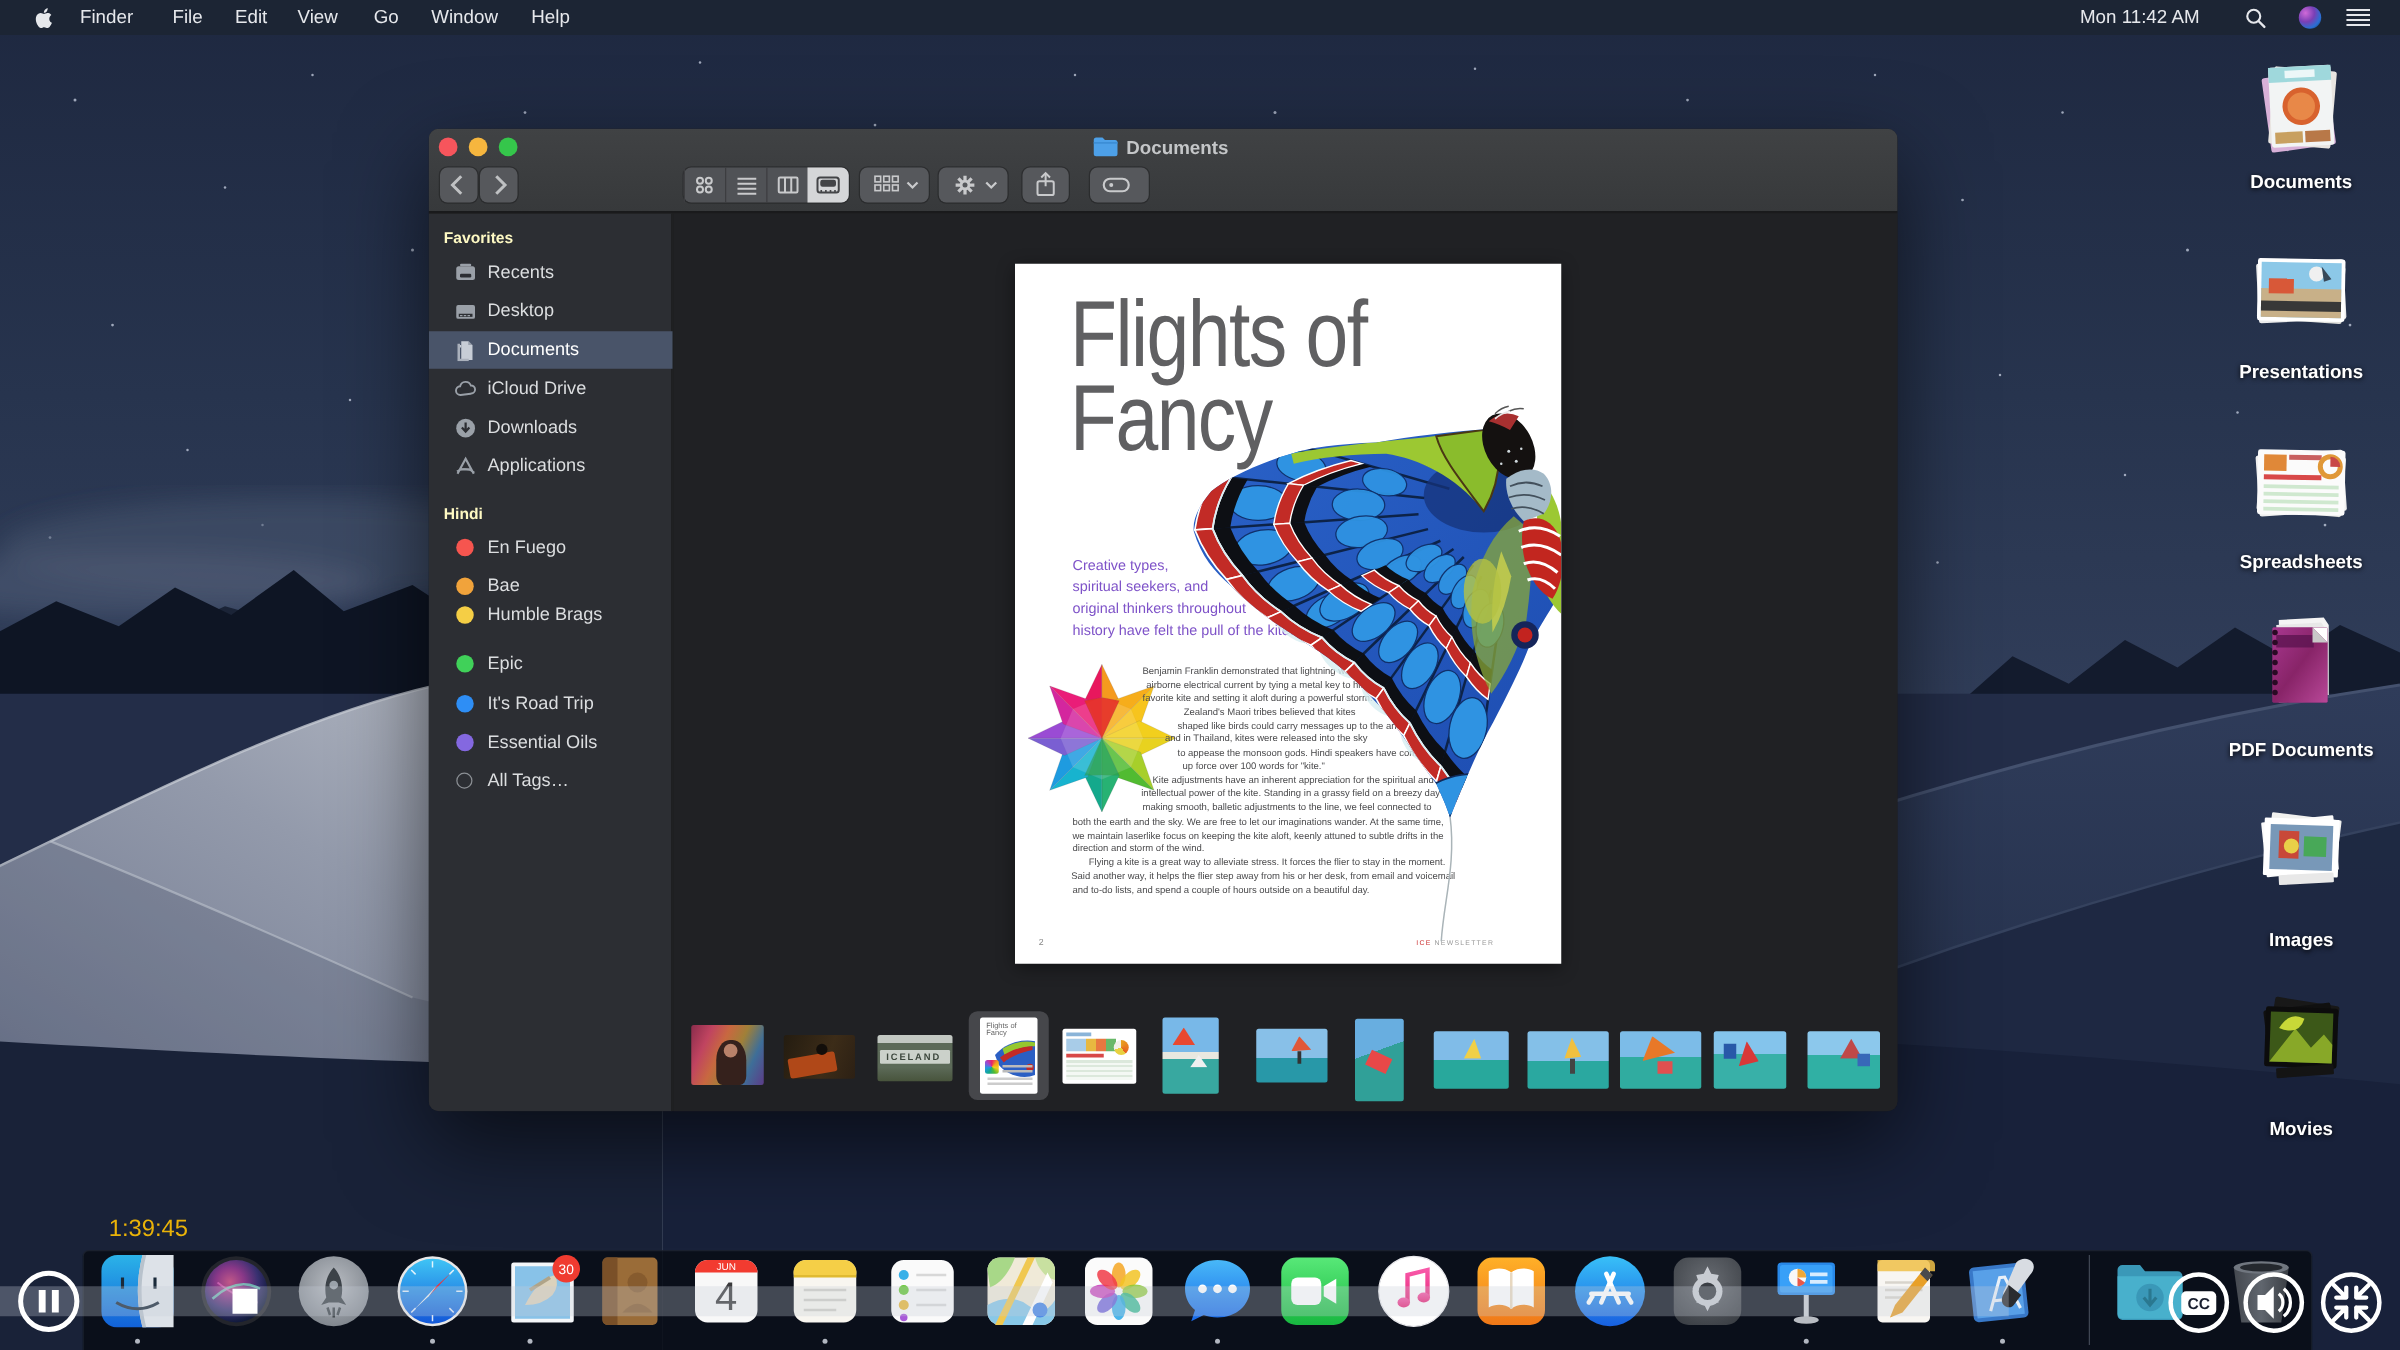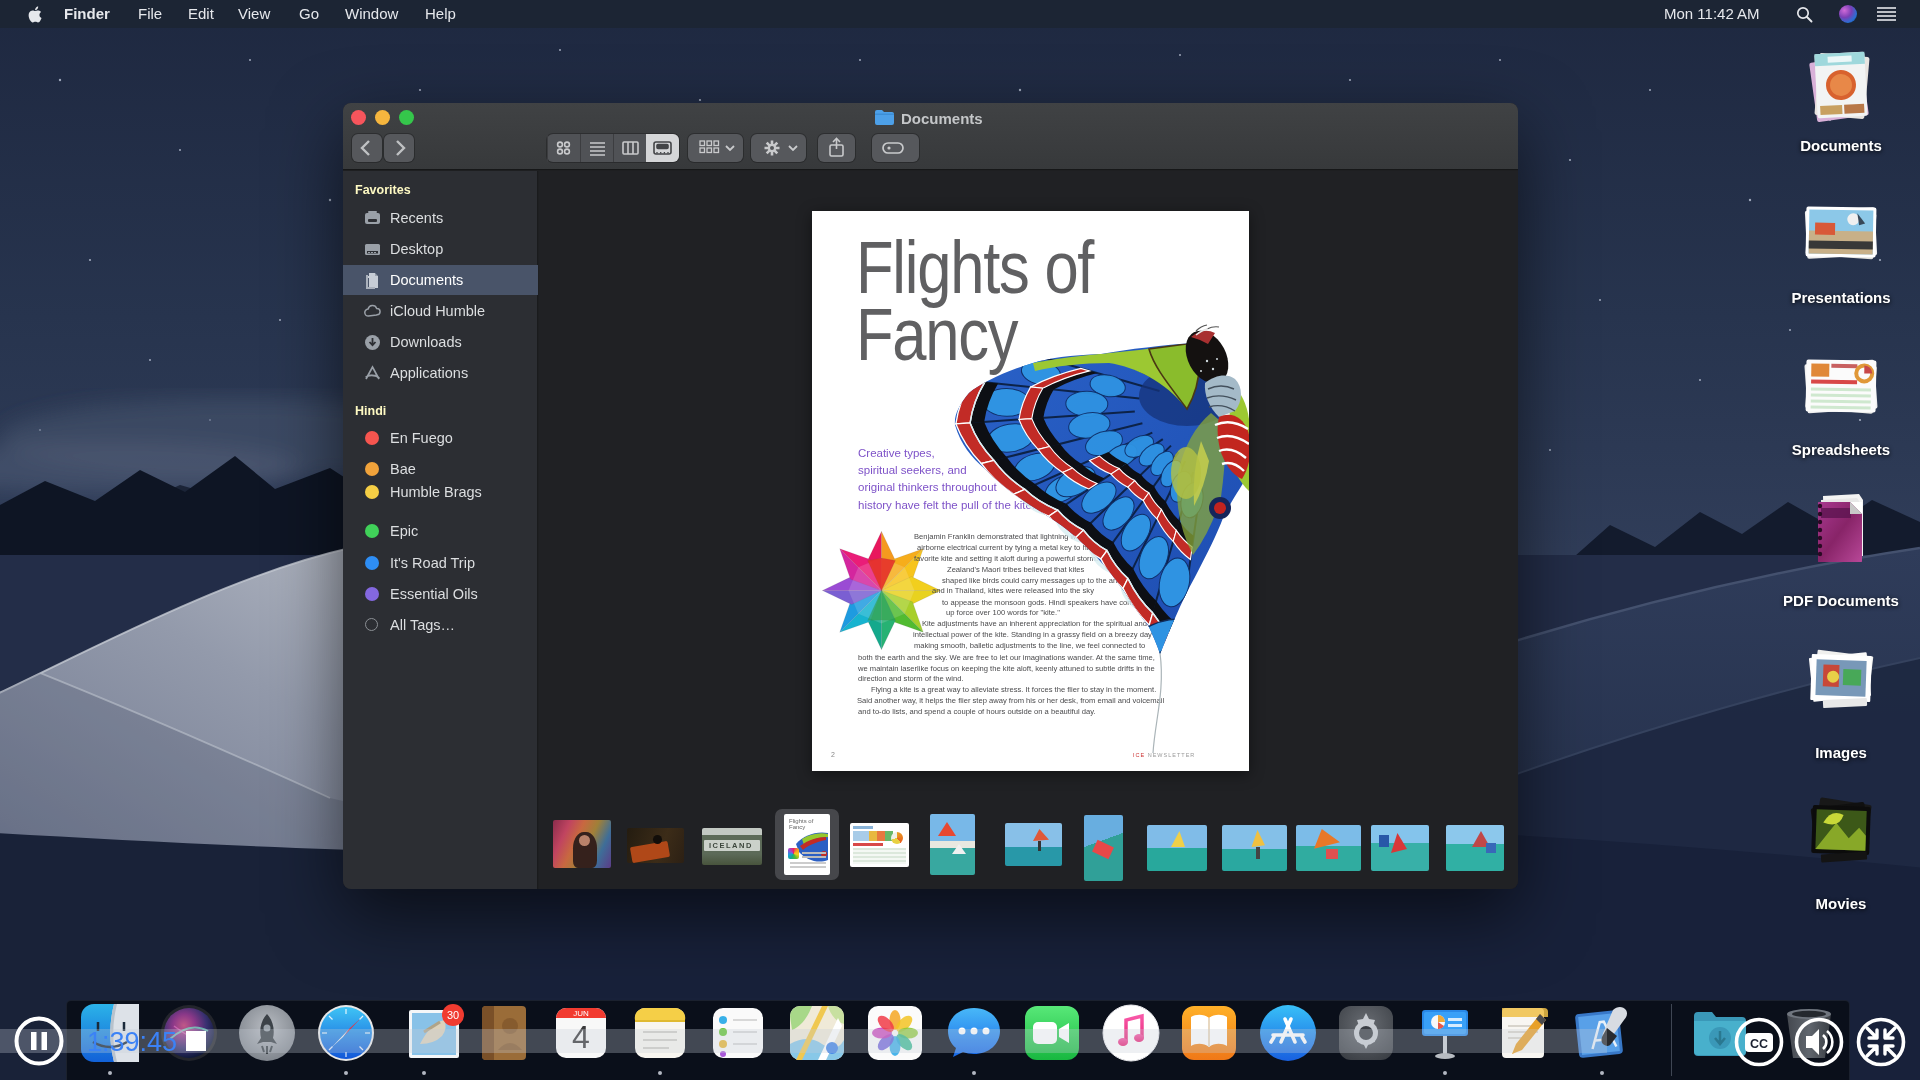--- a/index.html
+++ b/index.html
@@ -104,21 +104,21 @@
   <path d="M-5,655 C 110,700 220,748 330,798 L 530,845 L530,1080 L-5,1080 Z" fill="#434c63" opacity=".22"></path>
   <path d="M-5,655 C 110,700 220,748 330,798" fill="none" stroke="#b9bec9" stroke-width="1.8" opacity=".65"></path>
   </g>
   <path d="M-5,833 C 120,840 260,848 430,852 L 530,852 L530,1080 L-5,1080 Z" fill="#192238"></path>
 </svg>
 
 <div id="menubar">
   <svg style="position:absolute;left:28px;top:5.5px" width="14" height="17" viewBox="0 0 14 17">
       <path fill="#e6e8ec" d="M11.4 9.1c0-2 1.6-3 1.7-3.1-.9-1.4-2.4-1.6-2.9-1.6-1.2-.1-2.4.7-3 .7-.6 0-1.6-.7-2.6-.7C3.3 4.5 2 5.2 1.3 6.4-.1 8.8.9 12.4 2.3 14.4c.7 1 1.5 2.1 2.5 2 1-.1 1.4-.7 2.6-.7 1.2 0 1.6.7 2.6.7 1.1 0 1.8-1 2.4-2 .8-1.1 1.1-2.2 1.1-2.3-.1 0-2.1-.8-2.1-3zM9.4 3.1c.5-.7.9-1.6.8-2.6-.8 0-1.7.5-2.3 1.2-.5.6-.9 1.5-.8 2.5.9.1 1.8-.4 2.3-1.1z"></path>
     </svg>
-  <span style="left:64px;font-weight:bold">Finder</span>
+  <span style="left:64px;font-weight:normal">Finder</span>
   <span style="left:138px">File</span>
   <span style="left:188px">Edit</span>
   <span style="left:238px">View</span>
   <span style="left:299px">Go</span>
   <span style="left:345px">Window</span>
   <span style="left:425px">Help</span>
   <span style="left:1664px">Mon 11:42 AM</span>
   <svg style="position:absolute;left:1796px;top:6px" width="17" height="17" viewBox="0 0 17 17">
       <circle cx="7" cy="7" r="5.2" fill="none" stroke="#e6e8ec" stroke-width="1.7"></circle>
       <line x1="11" y1="11" x2="15.5" y2="15.5" stroke="#e6e8ec" stroke-width="1.9" stroke-linecap="round"></line>
@@ -397,21 +397,21 @@
           <path d="M11,1 l3,3 -3,0 Z" fill="#99a1ad"></path>
           <path d="M3,4 l2,0 0,2 -2,0 Z M3,4" fill="#c7cdd6"></path>
           <path d="M2,3 l2,0 0,12 7,0 0,2 -9,0 Z" fill="#aab1bc"></path>
         </svg>
       <span class="tx" style="color:#fff">Documents</span>
     </div>
     <div class="srow" style="top:125px">
       <svg class="ic" viewBox="0 0 17 17">
           <path d="M4.5,13 a3.5,3.5 0 0 1 -.4,-7 a4.5,4.5 0 0 1 8.6,-.6 a3.2,3.2 0 0 1 .3,6.4 l-.5,.2 Z" fill="none" stroke="#9aa0a8" stroke-width="1.5"></path>
         </svg>
-      <span class="tx">iCloud Humble</span>
+      <span class="tx">iCloud Drive</span>
     </div>
     <div class="srow" style="top:156px">
       <svg class="ic" viewBox="0 0 17 17">
           <circle cx="8.5" cy="8.5" r="7.5" fill="#9aa0a8"></circle>
           <path d="M8.5,4 l0,7 M5.5,8 l3,3.2 3,-3.2" fill="none" stroke="#2c2e33" stroke-width="1.8"></path>
         </svg>
       <span class="tx">Downloads</span>
     </div>
     <div class="srow" style="top:187px">
       <svg class="ic" viewBox="0 0 17 17">
@@ -1045,21 +1045,21 @@
  <div class="ddot" style="left:1600px"></div>
 </div>
 
 <div id="scrub"></div>
 <div id="overlay">
  <svg class="ovbtn" style="left:14px;top:1016px" width="50" height="50" viewBox="0 0 50 50">
       <circle cx="25" cy="25" r="22.5" fill="none" stroke="#fff" stroke-width="4"></circle>
       <rect x="17" y="16" width="5.5" height="18" fill="#fff"></rect>
       <rect x="27.5" y="16" width="5.5" height="18" fill="#fff"></rect>
     </svg>
- <div class="ovbtn" style="left:87px;top:1027px;color:#3b82f6;font-size:27px">1:39:45</div>
+ <div class="ovbtn" style="left:87px;top:973px;color:#eab308;font-size:19px">1:39:45</div>
  <div class="ovbtn" style="left:186px;top:1031px;width:20px;height:20px;background:#fff"></div>
  <svg class="ovbtn" style="left:1734px;top:1017px" width="50" height="50" viewBox="0 0 50 50">
       <circle cx="25" cy="25" r="22.5" fill="none" stroke="#fff" stroke-width="3.6"></circle>
       <rect x="11" y="16" width="28" height="19" rx="4" fill="#fff"></rect>
       <text x="25" y="30.5" font-size="12.5" font-weight="bold" fill="#1a2030" text-anchor="middle" font-family="Liberation Sans">CC</text>
     </svg>
  <svg class="ovbtn" style="left:1794px;top:1017px" width="50" height="50" viewBox="0 0 50 50">
       <circle cx="25" cy="25" r="22.5" fill="none" stroke="#fff" stroke-width="3.6"></circle>
       <path d="M12,19 l6,0 7,-7 0,26 -7,-7 -6,0 Z" fill="#fff"></path>
       <path d="M29,18 a9,9 0 0 1 0,14 M33,14 a14,14 0 0 1 0,22" stroke="#fff" stroke-width="2.6" fill="none"></path>

